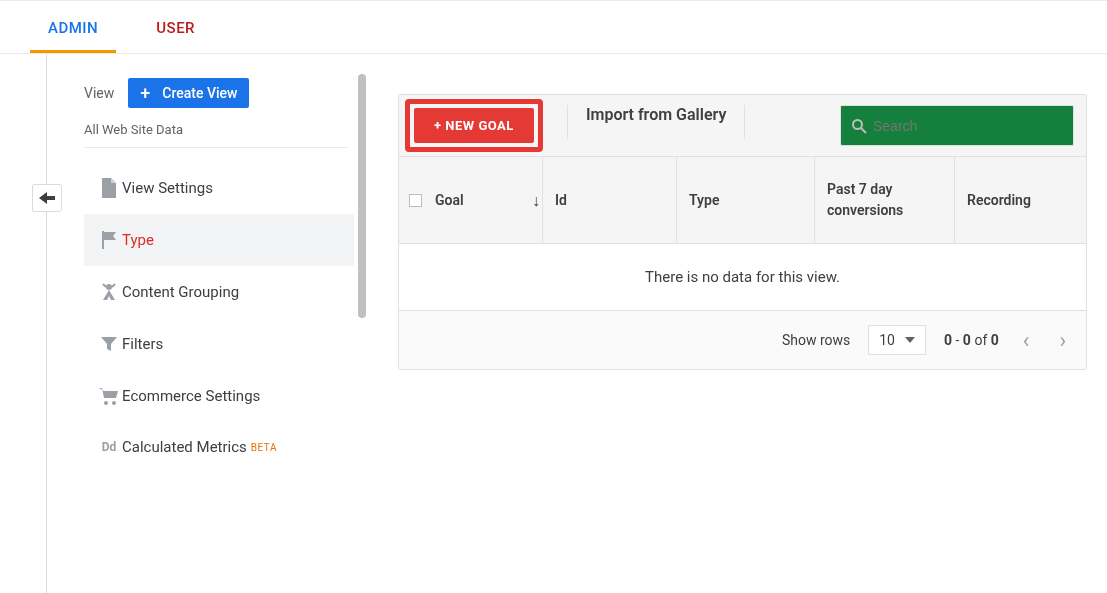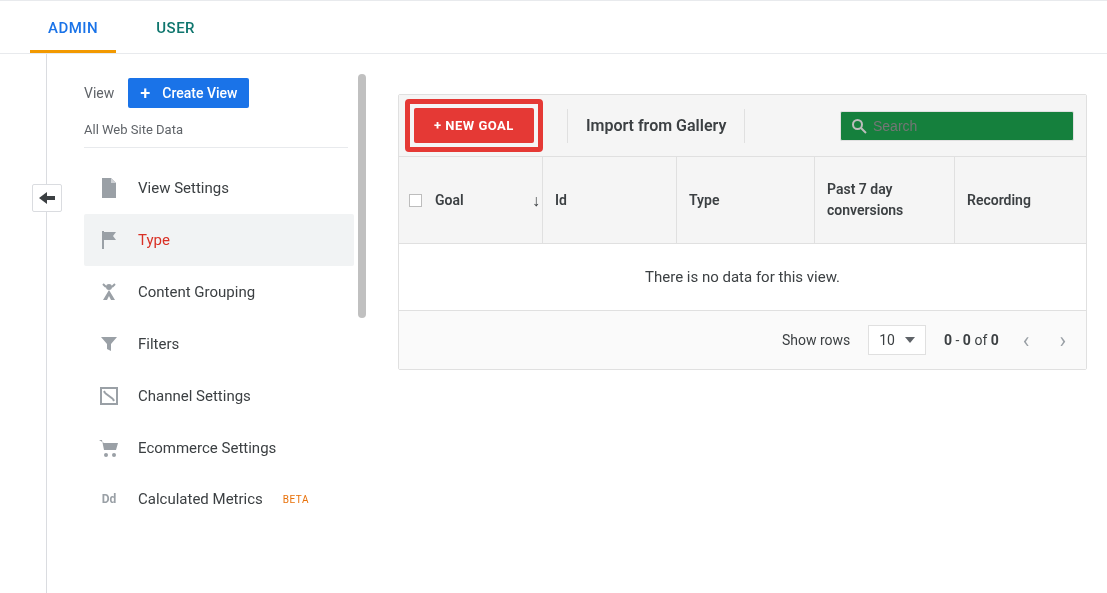--- a/index.html
+++ b/index.html
@@ -16,21 +16,21 @@
   .tabs {
     display: flex;
     padding-left: 30px;
     border-bottom: 1px solid #e8eaed;
   }
   .tab {
     padding: 18px 18px 16px 18px;
     font-size: 15px;
     font-weight: 500;
     letter-spacing: 0.5px;
-    color: #0f766e;
+    color: #b91c1c;
     cursor: pointer;
   }
   .tab.active {
     color: #1a73e8;
     border-bottom: 3px solid #f29900;
     padding-bottom: 13px;
   }
   .tab + .tab { margin-left: 22px; }
 
   .layout {
@@ -103,21 +103,21 @@
     font-size: 13px;
     padding: 2px 0 10px 0;
     border-bottom: 1px solid #e8eaed;
     margin-right: 18px;
   }
 
   .side-list { padding-top: 14px; }
   .side-item {
     display: flex;
     align-items: center;
-    gap: 18px;
+    gap: 2px;
     padding: 16px 14px;
     margin-right: 12px;
     color: #3c4043;
     font-size: 15px;
     cursor: pointer;
     border-radius: 2px;
   }
   .side-item .ico { width: 22px; display:flex; align-items:center; justify-content:center; }
   .side-item.active { background: #f1f3f4; color: #d93025; }
   .side-item.active .ico svg, .side-item.active .ico { fill:#9aa0a6; color:#9aa0a6; }
@@ -137,21 +137,20 @@
   .main {
     flex: 1;
     padding: 40px 20px 0 32px;
   }
   .panel {
     border: 1px solid #e0e0e0;
     border-radius: 2px;
   }
   .panel-header {
     display: flex;
-    align-items: center;
     background: #f5f5f5;
     border-bottom: 1px solid #e0e0e0;
     padding: 10px 12px;
     gap: 0;
   }
   .highlight-wrap {
     border: 5px solid #e53935;
     border-radius: 4px;
     padding: 4px;
     margin: -6px 6px -6px -6px;
@@ -285,29 +284,20 @@
 
         <div class="side-item">
           <span class="ico">
             <svg width="20" height="20" viewBox="0 0 20 20" fill="#9aa0a6">
                 <path d="M2 3h16l-6 7v7l-4-2v-5z"></path>
               </svg>
           </span>
           <span>Filters</span>
         </div>
 
-        <div class="side-item">
-          <span class="ico">
-            <svg width="20" height="20" viewBox="0 0 20 20" fill="none" stroke="#9aa0a6" stroke-width="2">
-                <rect x="2" y="2" width="16" height="16"></rect>
-                <path d="M6 7l4 3M14 13l-4-3M6 7l-1-2M14 13l1 2"></path>
-              </svg>
-          </span>
-          <span>Channel Settings</span>
-        </div>
 
         <div class="side-item">
           <span class="ico">
             <svg width="22" height="20" viewBox="0 0 22 20" fill="#9aa0a6">
                 <path d="M1 2h3l2 10h12l2-7H6"></path>
                 <circle cx="8" cy="17" r="2"></circle>
                 <circle cx="16" cy="17" r="2"></circle>
               </svg>
           </span>
           <span>Ecommerce Settings</span>

